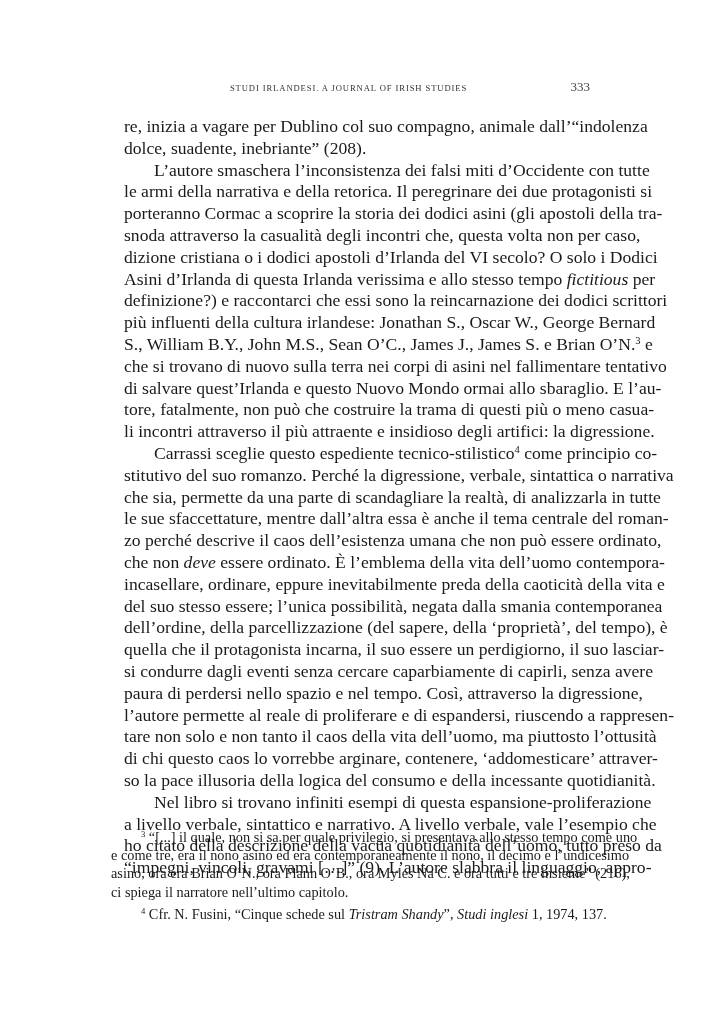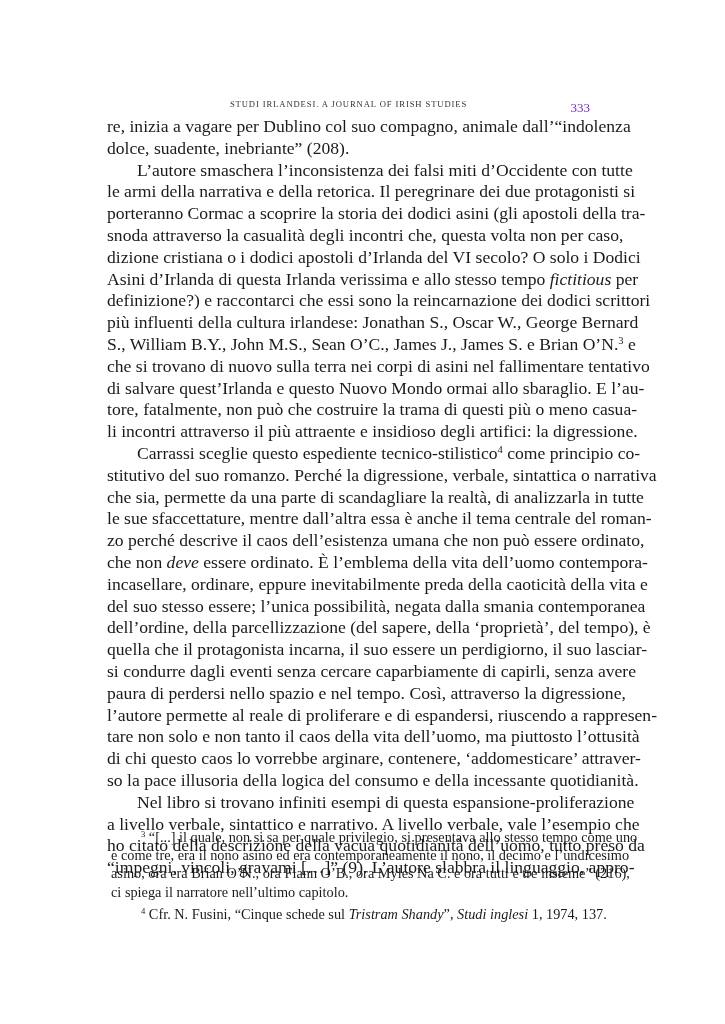--- a/index.html
+++ b/index.html
@@ -1,25 +1,25 @@
 <!DOCTYPE html>
 <html><head>
 <meta charset="utf-8">
 <style>
   html, body { margin: 0; padding: 0; background: #ffffff; }
   body { width: 725px; height: 1024px; position: relative; overflow: hidden;
          font-family: "Liberation Serif", "DejaVu Serif", serif; color: #1a1a1a; }
   .running-head { position: absolute; top: 79px; left: 107px; width: 483px; height: 16px; }
   .journal-title { position: absolute; left: 0; right: 0; text-align: center;
-         font-size: 8.6px; letter-spacing: 0.9px; text-transform: uppercase; color: #333; top: 20px; }
-  .page-number { position: absolute; right: 0; top: 0; font-size: 13px; color: #6d28d9; margin-top: 21px; }
+         font-size: 8.6px; letter-spacing: 0.9px; text-transform: uppercase; color: #333; top: 4px; }
+  .page-number { position: absolute; right: 0; top: 0; font-size: 13px; color: #404040; }
   .body-text { position: absolute; top: 116px; left: 107px; width: 483px;
          font-size: 17.6px; line-height: 21.8px; text-align: justify; }
   .body-text p { margin: 0; text-indent: 0; hyphens: none; }
-  .body-text p span.line { display: block; text-align: justify; text-align-last: justify; white-space: nowrap; }
+  .body-text p span.line { display: block; text-align: justify; text-align-last: justify; white-space: nowrap; margin-left: 17px; }
   .body-text p span.line.last { text-align-last: left; }
   sup { font-size: 60%; vertical-align: 0; position: relative; top: -0.55em; line-height: 0; }
   .footnotes { position: absolute; top: 824px; left: 107px; width: 483px;
          font-size: 14.3px; line-height: 18.2px; }
   .footnotes p { margin: 4px; }
   .footnotes span.line { display: block; text-align: justify; text-align-last: justify; white-space: nowrap; }
   .footnotes span.line.last { text-align-last: left; }
   em { font-style: italic; }
 </style>
 </head>

